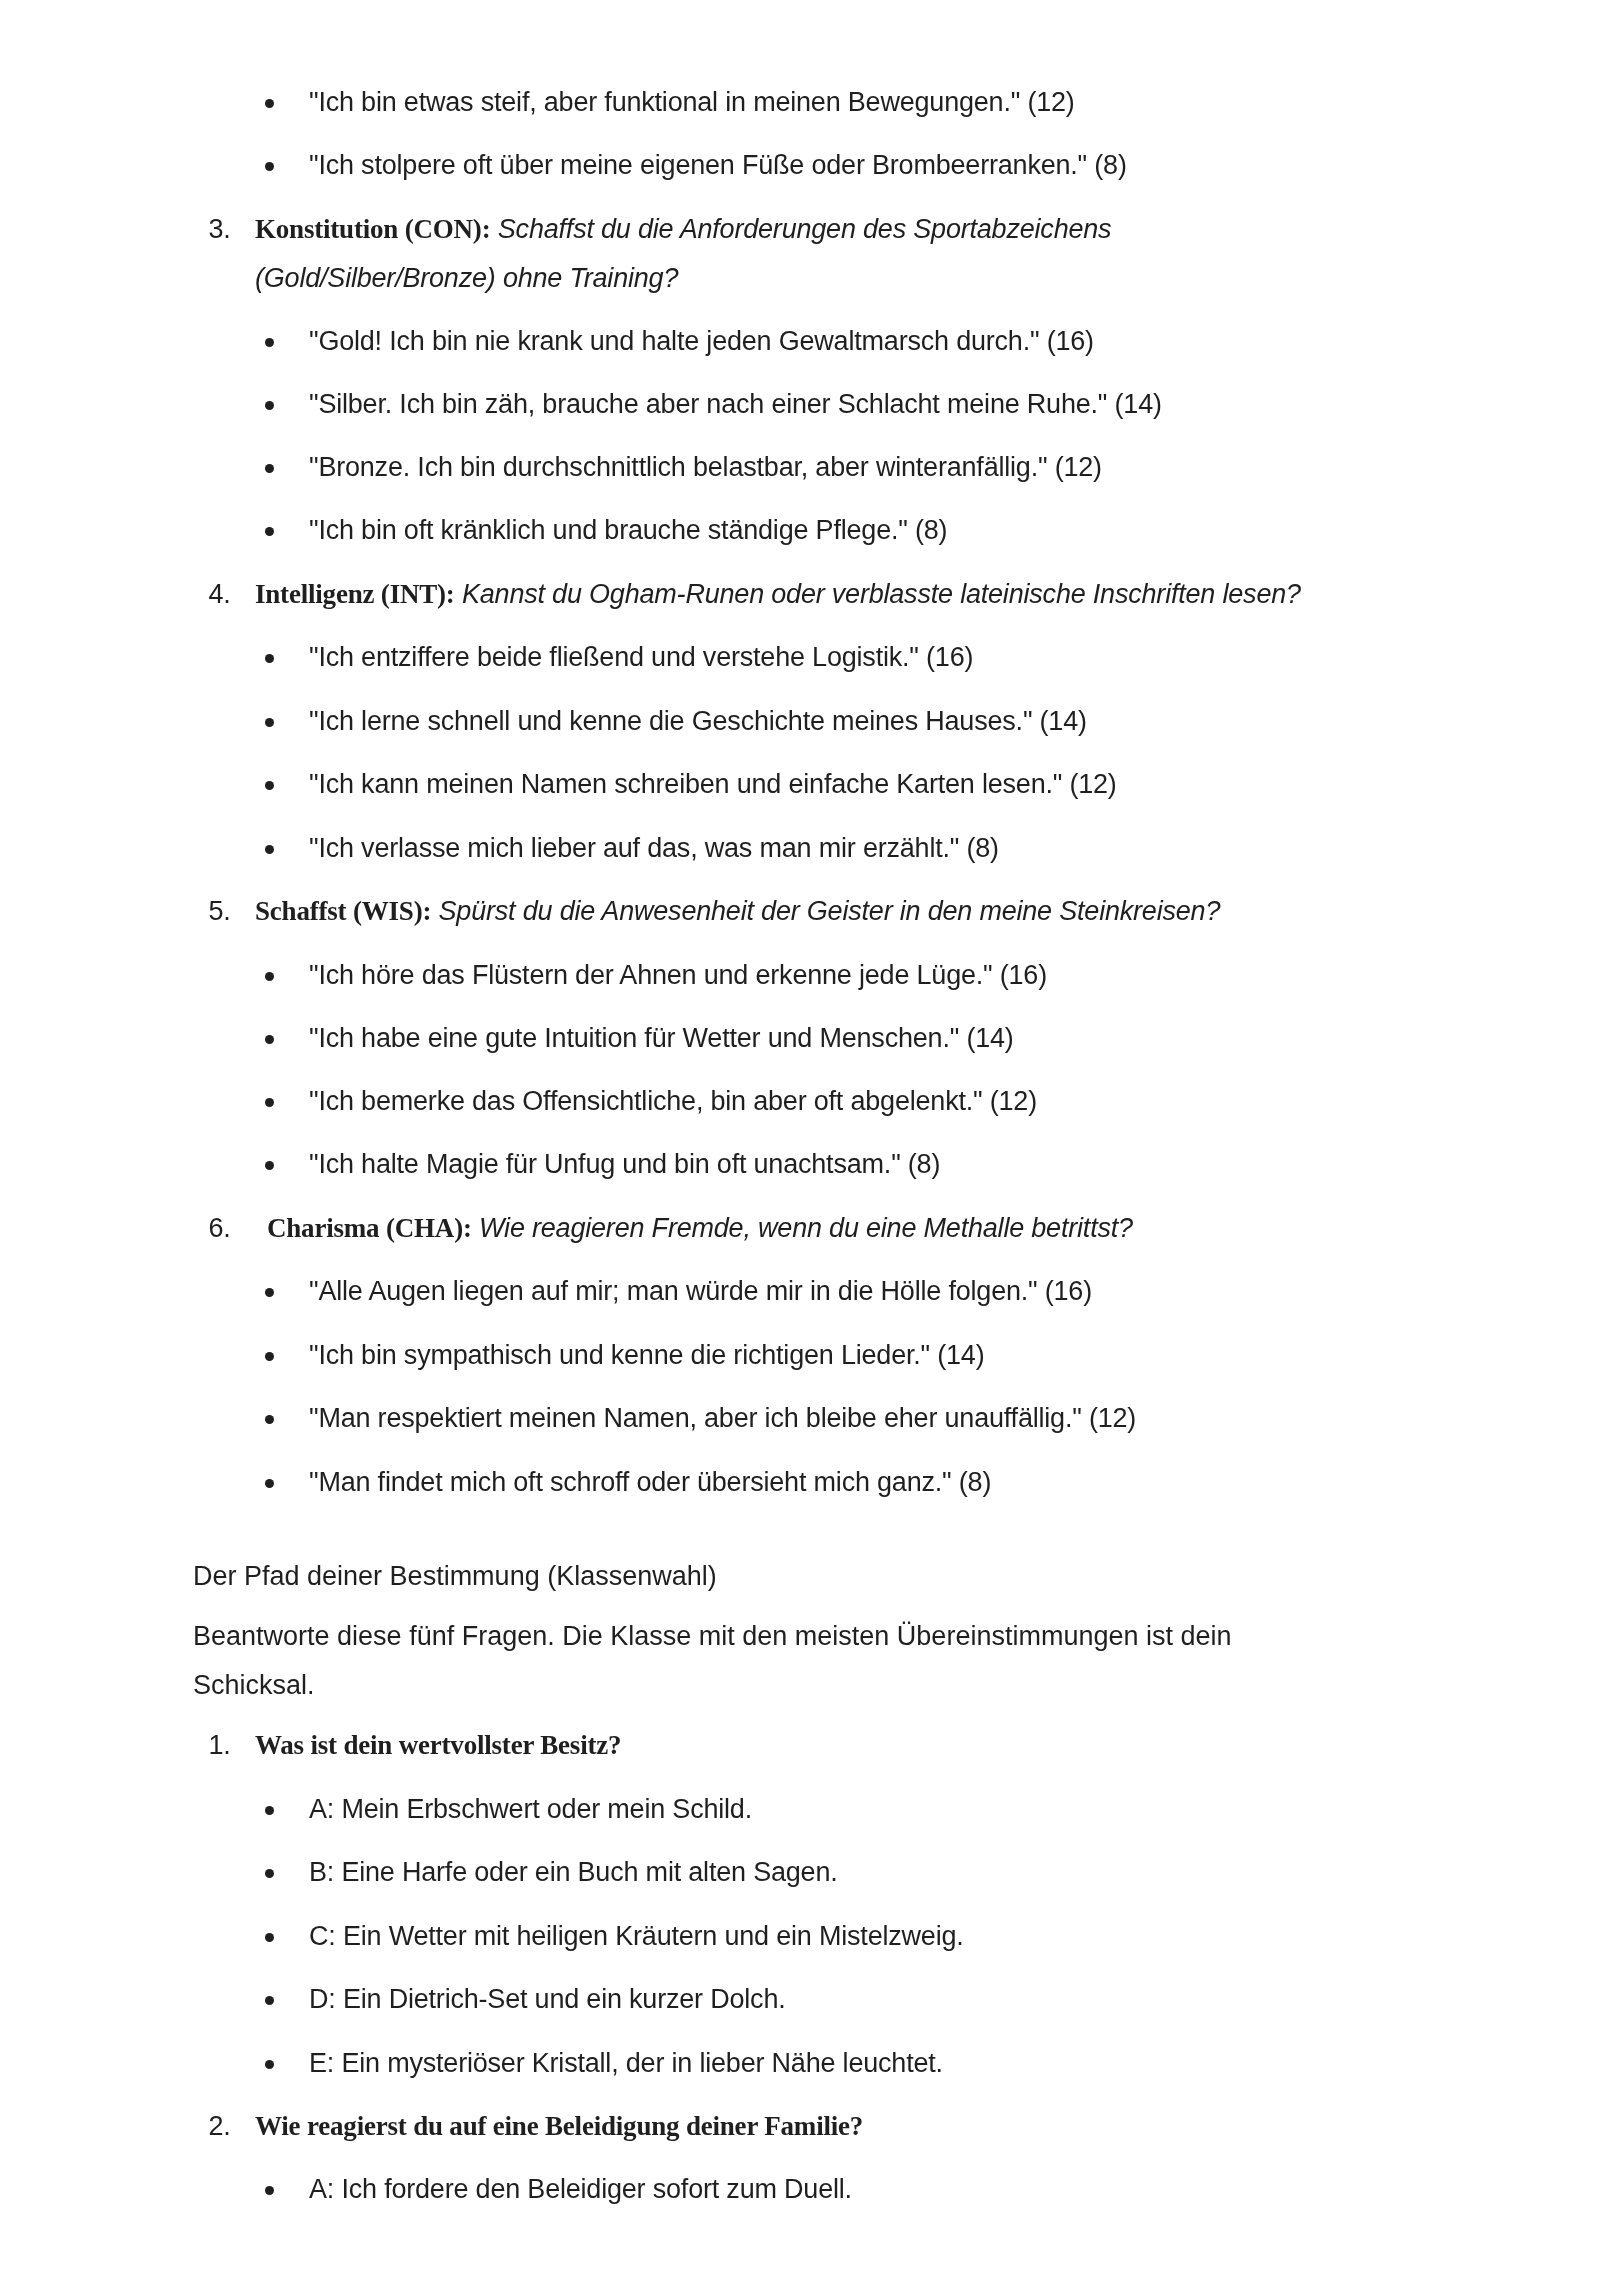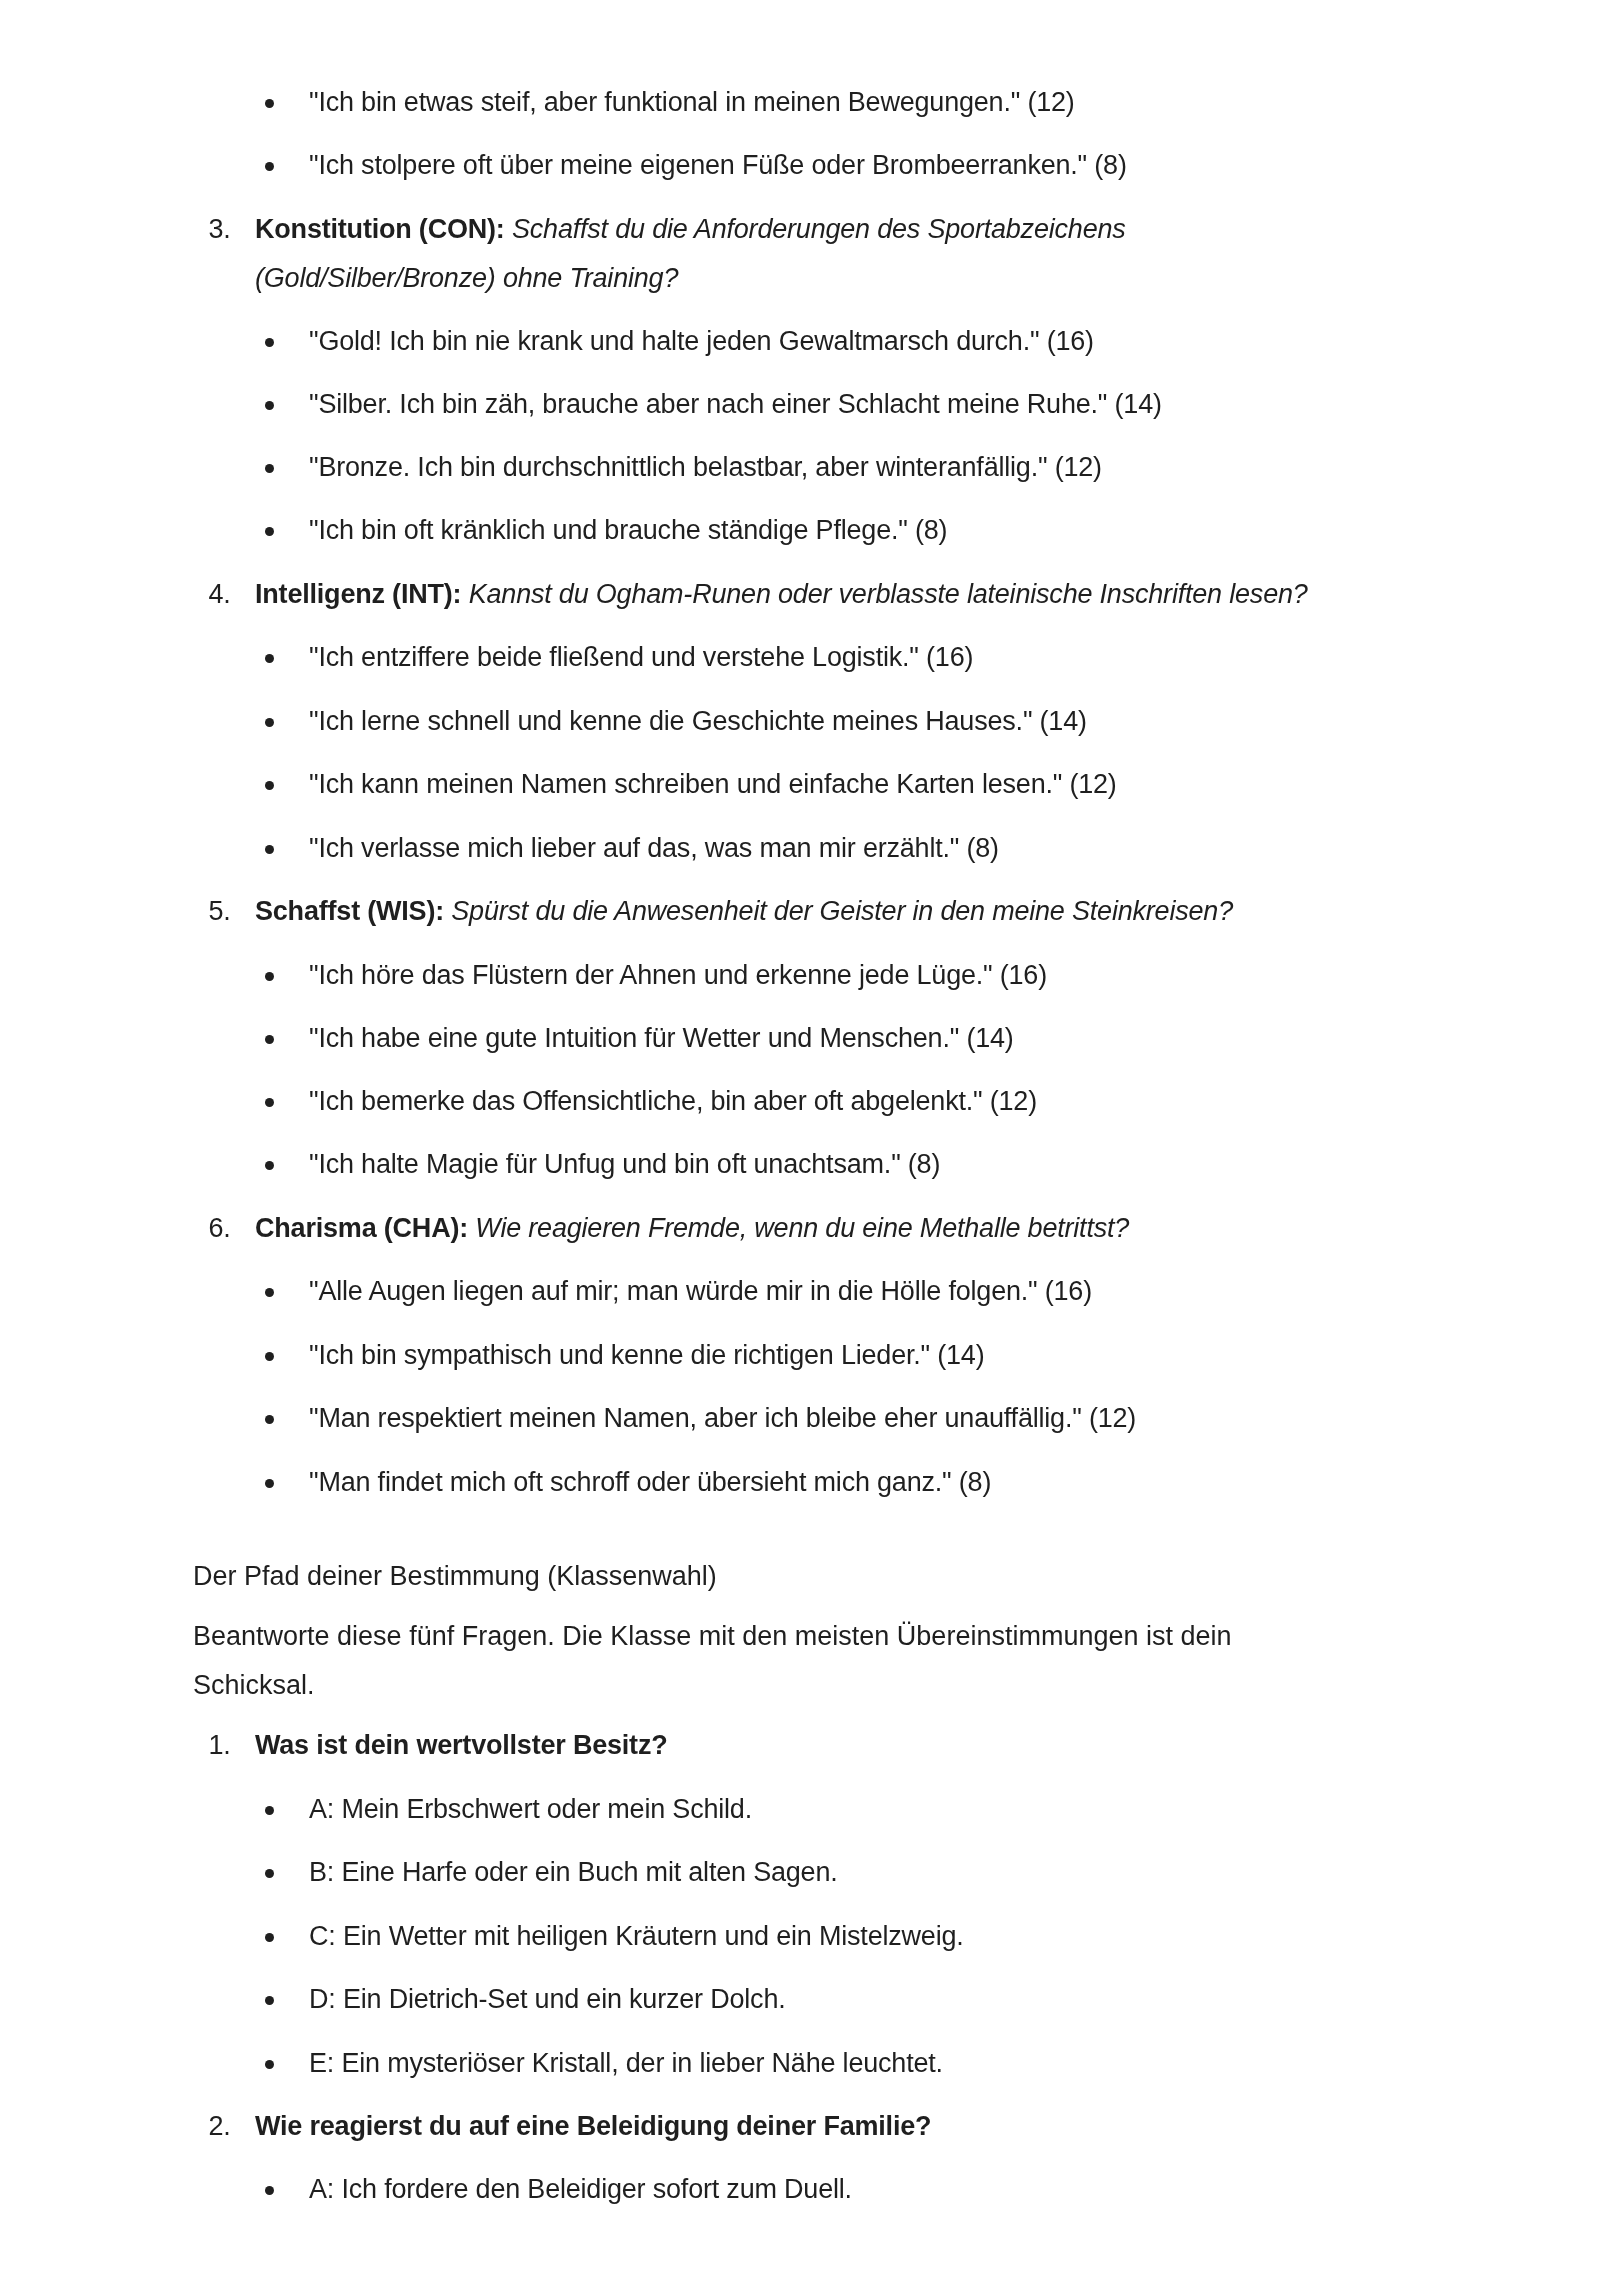--- a/index.html
+++ b/index.html
@@ -45,21 +45,21 @@
     height: 9px;
     border-radius: 50%;
     background: #1f1f1f;
     top: 21px;
   }
   .btext {
     position: absolute;
     left: 116px;
     white-space: nowrap;
   }
-  .bold { font-weight: bold; }
+  .bold { font-weight: bold; font-family: Liberation Serif, serif; }
   .ital { font-style: italic; }
   .heading {
     position: absolute;
     left: 0;
     font-weight: normal;
     white-space: nowrap;
     line-height: 49px;
   }
   .para {
     position: absolute;
@@ -141,21 +141,21 @@
     <span class="bullet-dot"></span>
     <span class="btext">"Ich bemerke das Offensichtliche, bin aber oft abgelenkt." (12)</span>
   </div>
   <div class="line" style="top:1140px;">
     <span class="bullet-dot"></span>
     <span class="btext">"Ich halte Magie für Unfug und bin oft unachtsam." (8)</span>
   </div>
 
   <div class="line" style="top:1204px;">
     <span class="num">6.</span>
-    <span class="qtext" style="white-space:nowrap;"><span class="bold">Charisma (CHA):</span> <span class="ital">Wie reagieren Fremde, wenn du eine Methalle betrittst?</span></span>
+    <span class="qtext" style="white-space:nowrap;margin-left:12px;"><span class="bold">Charisma (CHA):</span> <span class="ital">Wie reagieren Fremde, wenn du eine Methalle betrittst?</span></span>
   </div>
   <div class="line" style="top:1267px;">
     <span class="bullet-dot"></span>
     <span class="btext">"Alle Augen liegen auf mir; man würde mir in die Hölle folgen." (16)</span>
   </div>
   <div class="line" style="top:1331px;">
     <span class="bullet-dot"></span>
     <span class="btext">"Ich bin sympathisch und kenne die richtigen Lieder." (14)</span>
   </div>
   <div class="line" style="top:1394px;">

